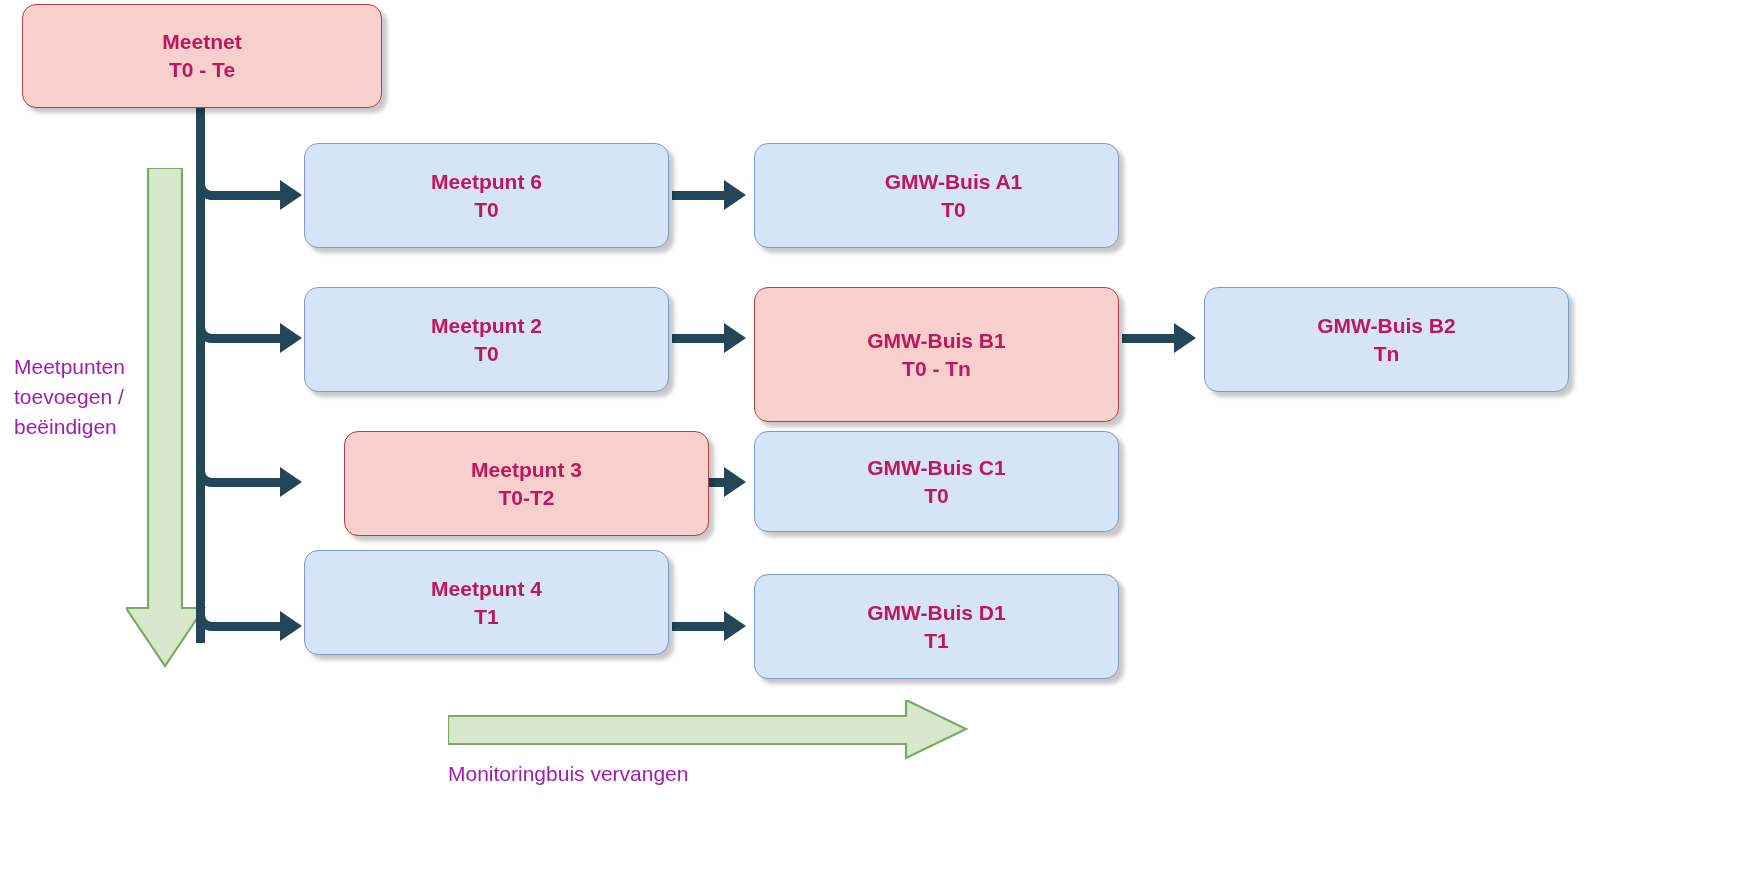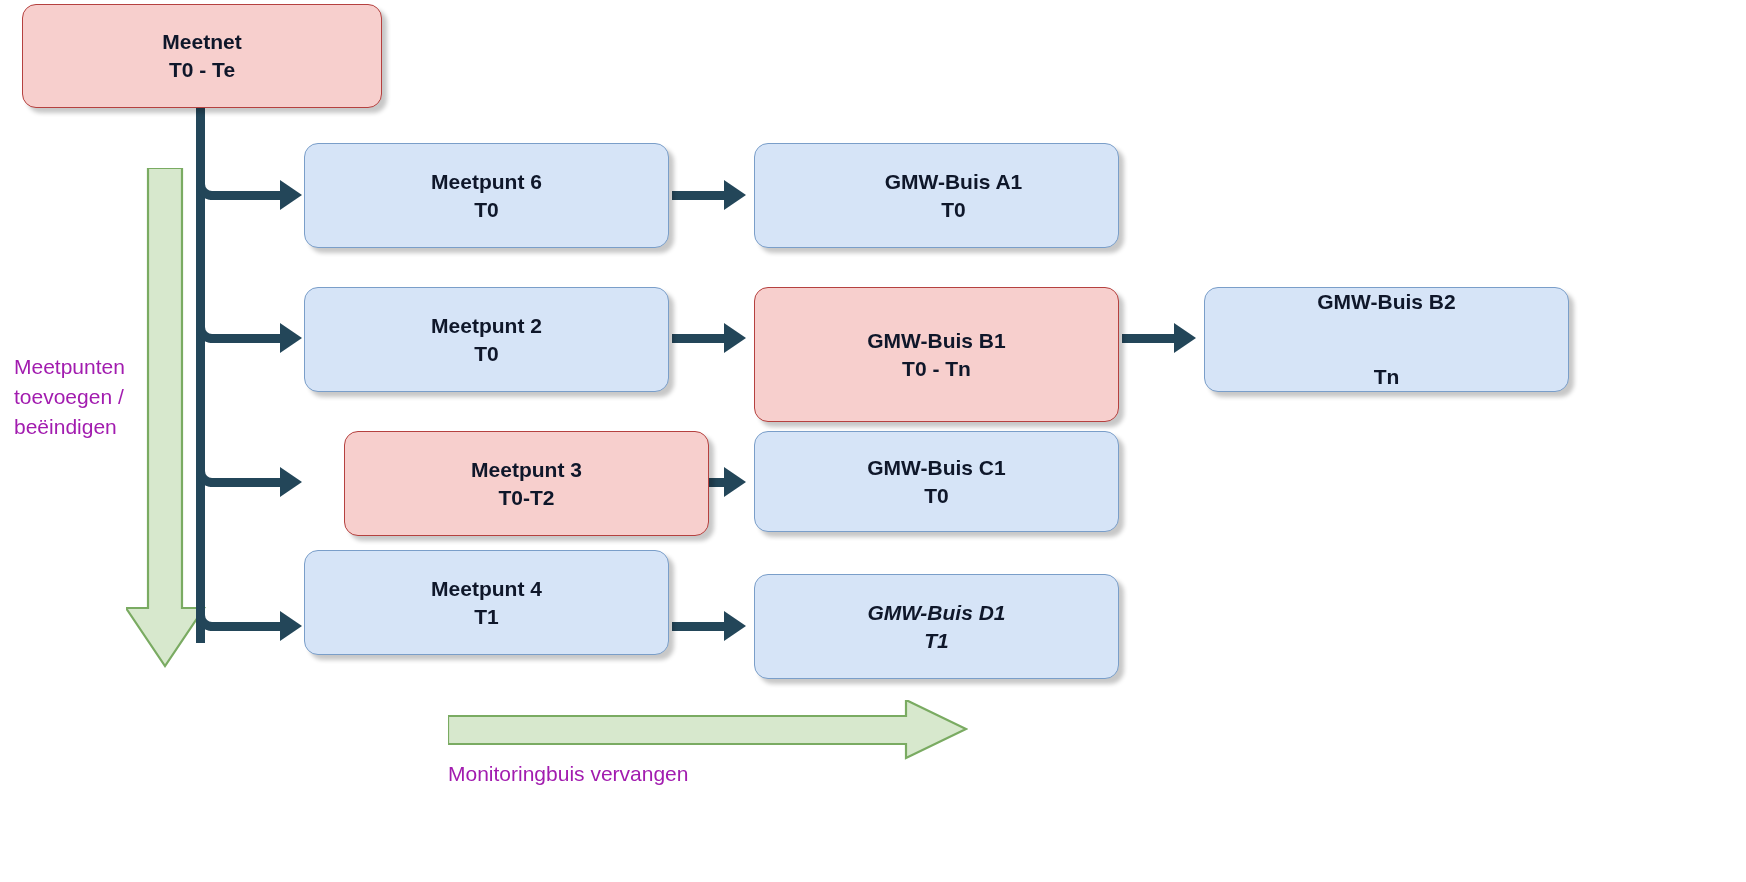--- a/index.html
+++ b/index.html
@@ -22,21 +22,21 @@
     position: absolute;
     box-sizing: border-box;
     border-radius: 14px;
     display: flex;
     flex-direction: column;
     align-items: center;
     justify-content: center;
     font-weight: bold;
     font-size: 21px;
     line-height: 1.32;
-    color: #0f172a;
+    color: #be185d;
     text-align: center;
     box-shadow: 5px 5px 4px rgba(0,0,0,0.22);
     z-index: 5;
   }
   .node .ln { display: block; white-space: nowrap; }
   .node.blue {
     background: #d6e4f7;
     border: 1.6px solid #7a9ec9;
   }
   .node.red {
@@ -143,41 +143,41 @@
   <div class="node blue" style="left:304px; top:287px; width:365px; height:105px;">
     <span class="ln">Meetpunt 2</span>
     <span class="ln">T0</span>
   </div>
 
   <div class="node red" style="left:754px; top:287px; width:365px; height:135px;">
     <span class="ln">GMW-Buis B1</span>
     <span class="ln">T0 - Tn</span>
   </div>
 
-  <div class="node blue" style="left:1204px; top:287px; width:365px; height:105px;justify-content:space-between;">
+  <div class="node blue" style="left:1204px; top:287px; width:365px; height:105px;">
     <span class="ln">GMW-Buis B2</span>
     <span class="ln">Tn</span>
   </div>
 
   <div class="node red" style="left:304px; top:431px; width:365px; height:105px;margin-left:40px;">
     <span class="ln">Meetpunt 3</span>
     <span class="ln">T0-T2</span>
   </div>
 
   <div class="node blue" style="left:754px; top:431px; width:365px; height:101px;">
     <span class="ln">GMW-Buis C1</span>
     <span class="ln">T0</span>
   </div>
 
   <div class="node blue" style="left:304px; top:550px; width:365px; height:105px;">
     <span class="ln">Meetpunt 4</span>
     <span class="ln">T1</span>
   </div>
 
-  <div class="node blue" style="left:754px; top:574px; width:365px; height:105px;font-style:italic;">
+  <div class="node blue" style="left:754px; top:574px; width:365px; height:105px;">
     <span class="ln">GMW-Buis D1</span>
     <span class="ln">T1</span>
   </div>
 
   <div class="plain-label" style="left:14px; top:352px; width:122px;">
     <div>Meetpunten</div>
     <div>toevoegen /</div>
     <div>beëindigen</div>
   </div>
 

